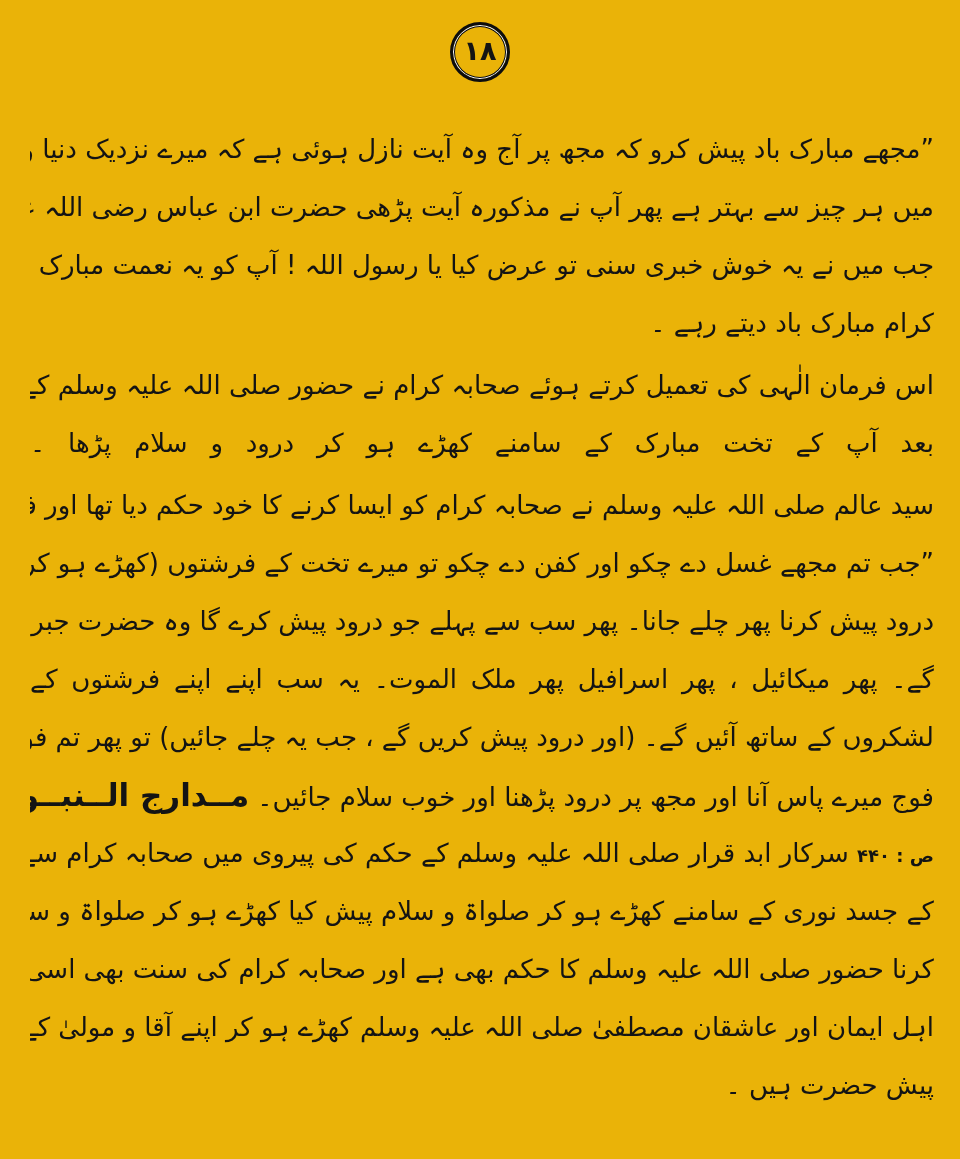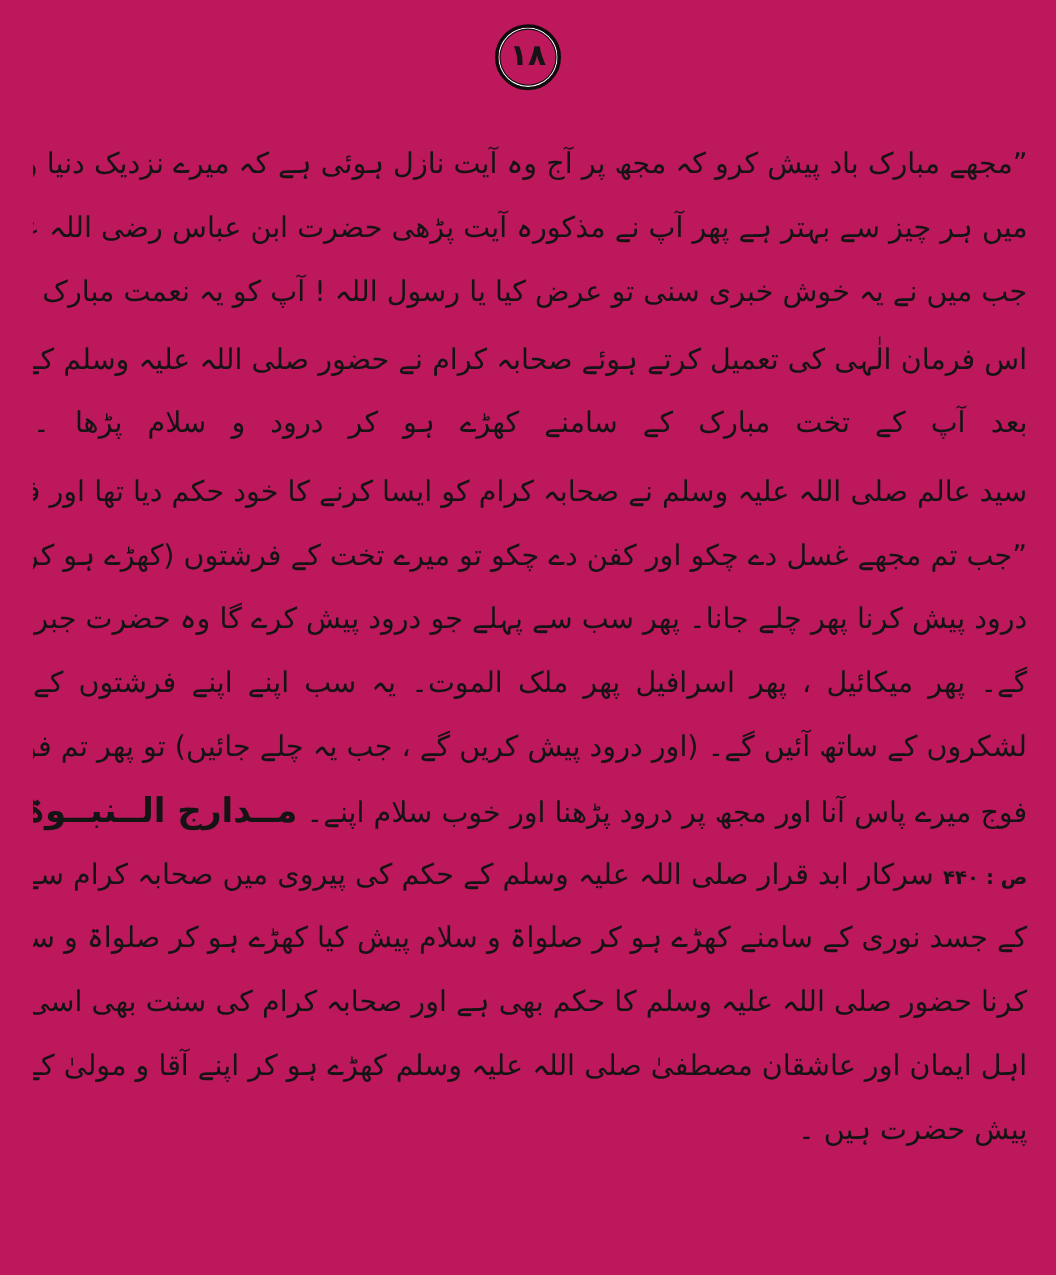--- a/index.html
+++ b/index.html
@@ -7,21 +7,21 @@
     padding: 0;
     background: #ffffff;
     width: 960px;
     height: 1159px;
     overflow: hidden;
   }
   .page {
     width: 960px;
     height: 1159px;
     box-sizing: border-box;
-    background: #be185d;
+    background: #eab308;
     color: #141414;
     font-family: "DejaVu Sans", sans-serif;
     direction: rtl;
   }
   .page-number-wrap {
     display: flex;
     justify-content: center;
     padding-top: 22px;
   }
   .page-number-badge {
@@ -76,31 +76,32 @@
   <div class="page-number-wrap">
     <div class="page-number-badge">
       <span class="page-number">۱۸</span>
     </div>
   </div>
 
   <div class="text-block">
     <div class="line">”مجھے مبارک باد پیش کرو کہ مجھ پر آج وہ آیت نازل ہوئی ہے کہ میرے نزدیک دنیا و مافیہا</div>
     <div class="line">میں ہر چیز سے بہتر ہے پھر آپ نے مذکورہ آیت پڑھی حضرت ابن عباس رضی اللہ عنہما ، فرماتے ہیں</div>
     <div class="line">جب میں نے یہ خوش خبری سنی تو عرض کیا یا رسول اللہ ! آپ کو یہ نعمت مبارک ہو پھر صحابہ</div>
+    <div class="line para-end">کرام مبارک باد دیتے رہے ۔</div>
 
     <div class="line para-start">اس فرمان الٰہی کی تعمیل کرتے ہوئے صحابہ کرام نے حضور صلی اللہ علیہ وسلم کے وصال</div>
     <div class="line">بعد آپ کے تخت مبارک کے سامنے کھڑے ہو کر درود و سلام پڑھا ۔</div>
 
     <div class="line para-start">سید عالم صلی اللہ علیہ وسلم نے صحابہ کرام کو ایسا کرنے کا خود حکم دیا تھا اور فرمایا تھا ،</div>
     <div class="line">”جب تم مجھے غسل دے چکو اور کفن دے چکو تو میرے تخت کے فرشتوں (کھڑے ہو کر)</div>
     <div class="line">درود پیش کرنا پھر چلے جانا۔ پھر سب سے پہلے جو درود پیش کرے گا وہ حضرت جبرئیل ہوں</div>
     <div class="line">گے۔ پھر میکائیل ، پھر اسرافیل پھر ملک الموت۔ یہ سب اپنے اپنے فرشتوں کے</div>
     <div class="line">لشکروں کے ساتھ آئیں گے۔ (اور درود پیش کریں گے ، جب یہ چلے جائیں) تو پھر تم فوج در</div>
 
-    <div class="line"><span>فوج میرے پاس آنا اور مجھ پر درود پڑھنا اور خوب سلام اپنے۔</span> <span class="book-title">مــدارج الــنبــوۃ ج ۲</span></div>
+    <div class="line"><span>فوج میرے پاس آنا اور مجھ پر درود پڑھنا اور خوب سلام جائیں۔</span> <span class="book-title">مــدارج الــنبــوۃ ج ۲</span></div>
 
     <div class="line"><span class="ref-page">ص : ۴۴۰</span> <span>سرکار ابد قرار صلی اللہ علیہ وسلم کے حکم کی پیروی میں صحابہ کرام سے حضور</span></div>
 
     <div class="line">کے جسد نوری کے سامنے کھڑے ہو کر صلواۃ و سلام پیش کیا کھڑے ہو کر صلواۃ و سلام پیش</div>
     <div class="line">کرنا حضور صلی اللہ علیہ وسلم کا حکم بھی ہے اور صحابہ کرام کی سنت بھی اسی سنت کو پیش نظر رکھ کے</div>
     <div class="line">اہل ایمان اور عاشقان مصطفیٰ صلی اللہ علیہ وسلم کھڑے ہو کر اپنے آقا و مولیٰ کے حضور صلواۃ و سلام</div>
     <div class="line para-end">پیش حضرت ہیں ۔</div>
   </div>
 
 </div>

